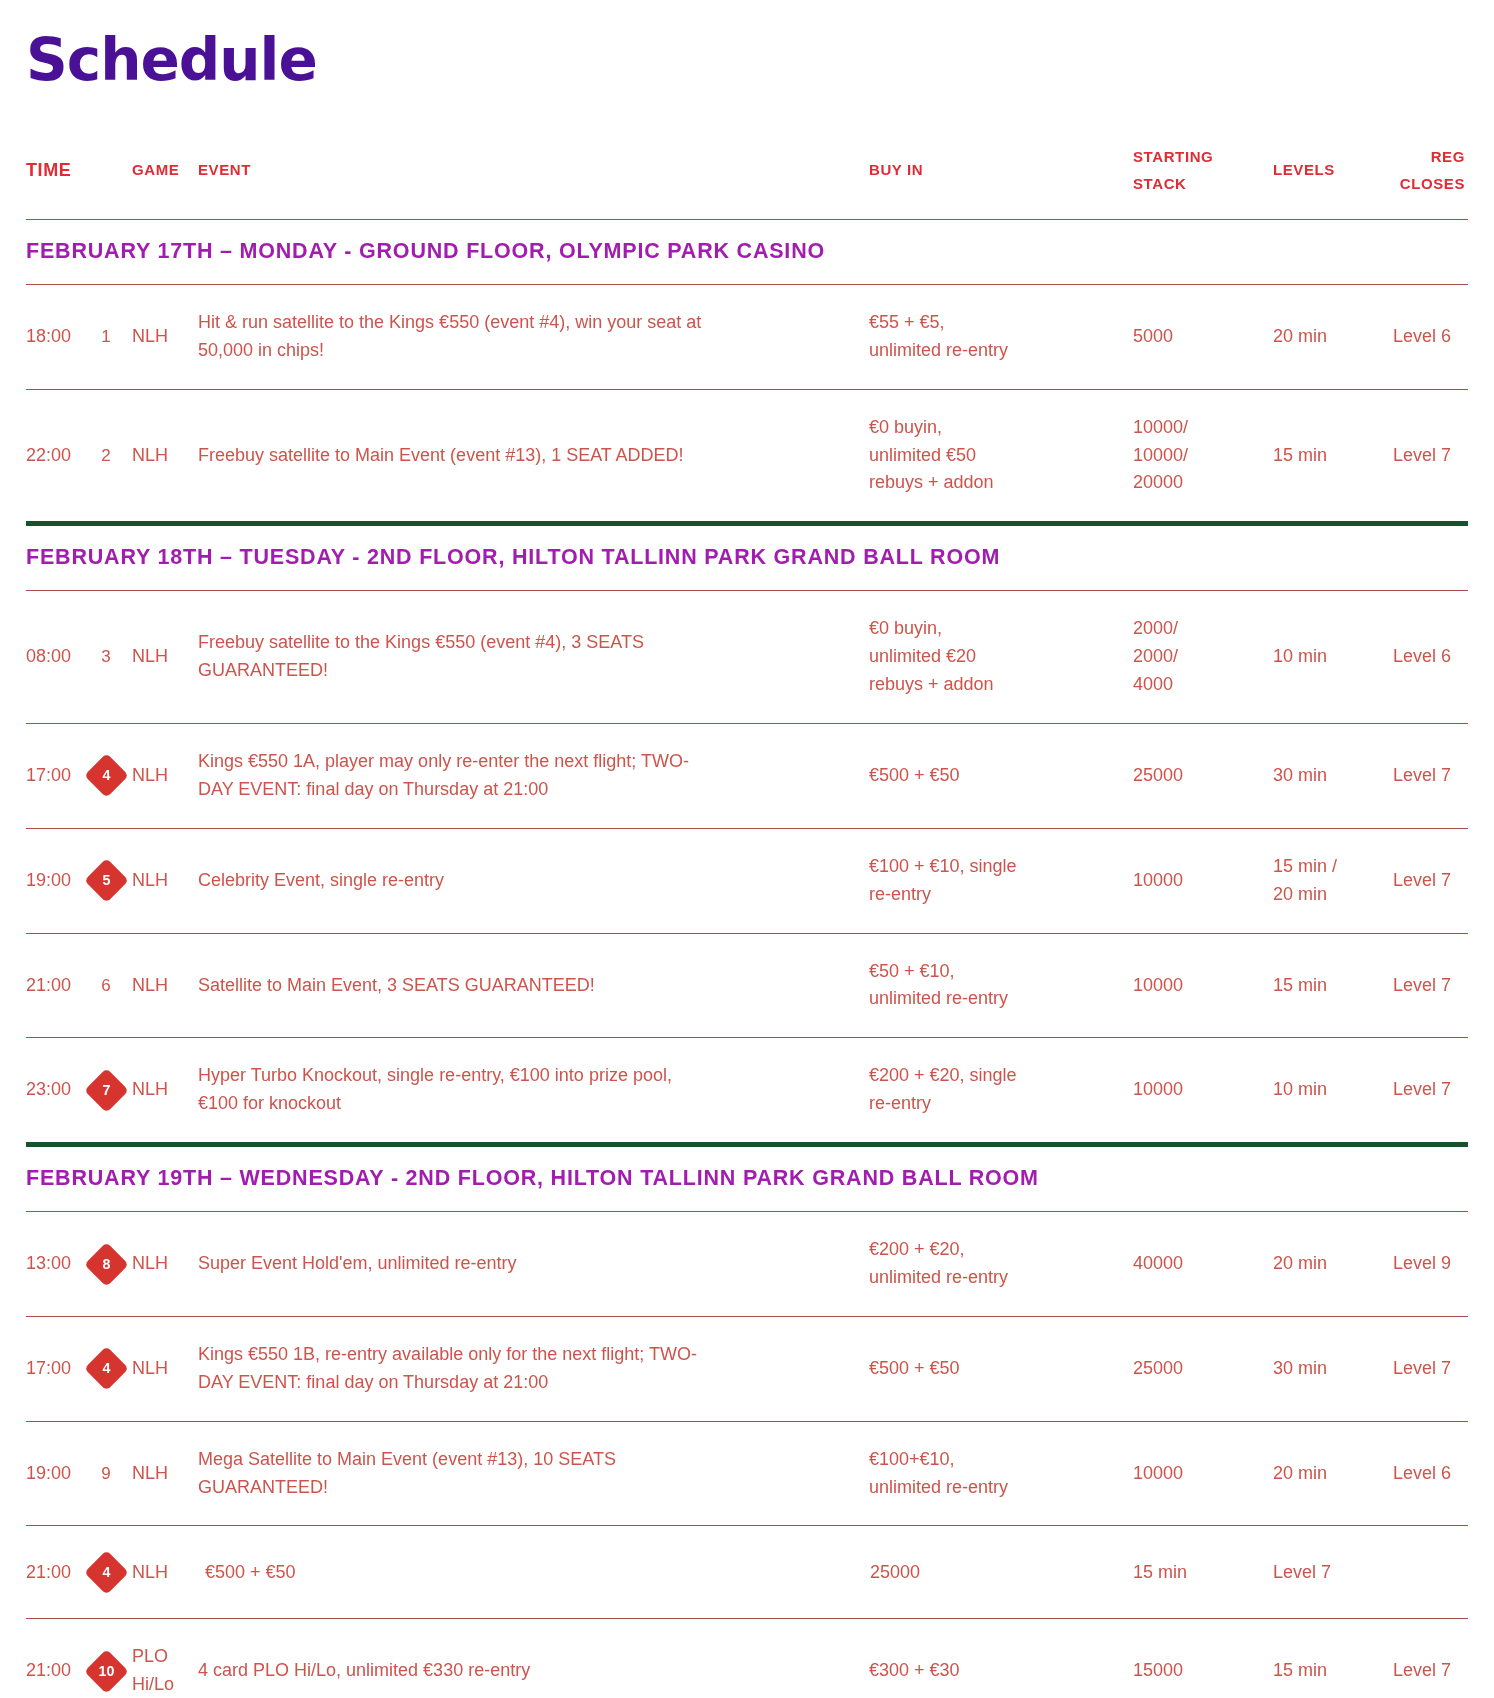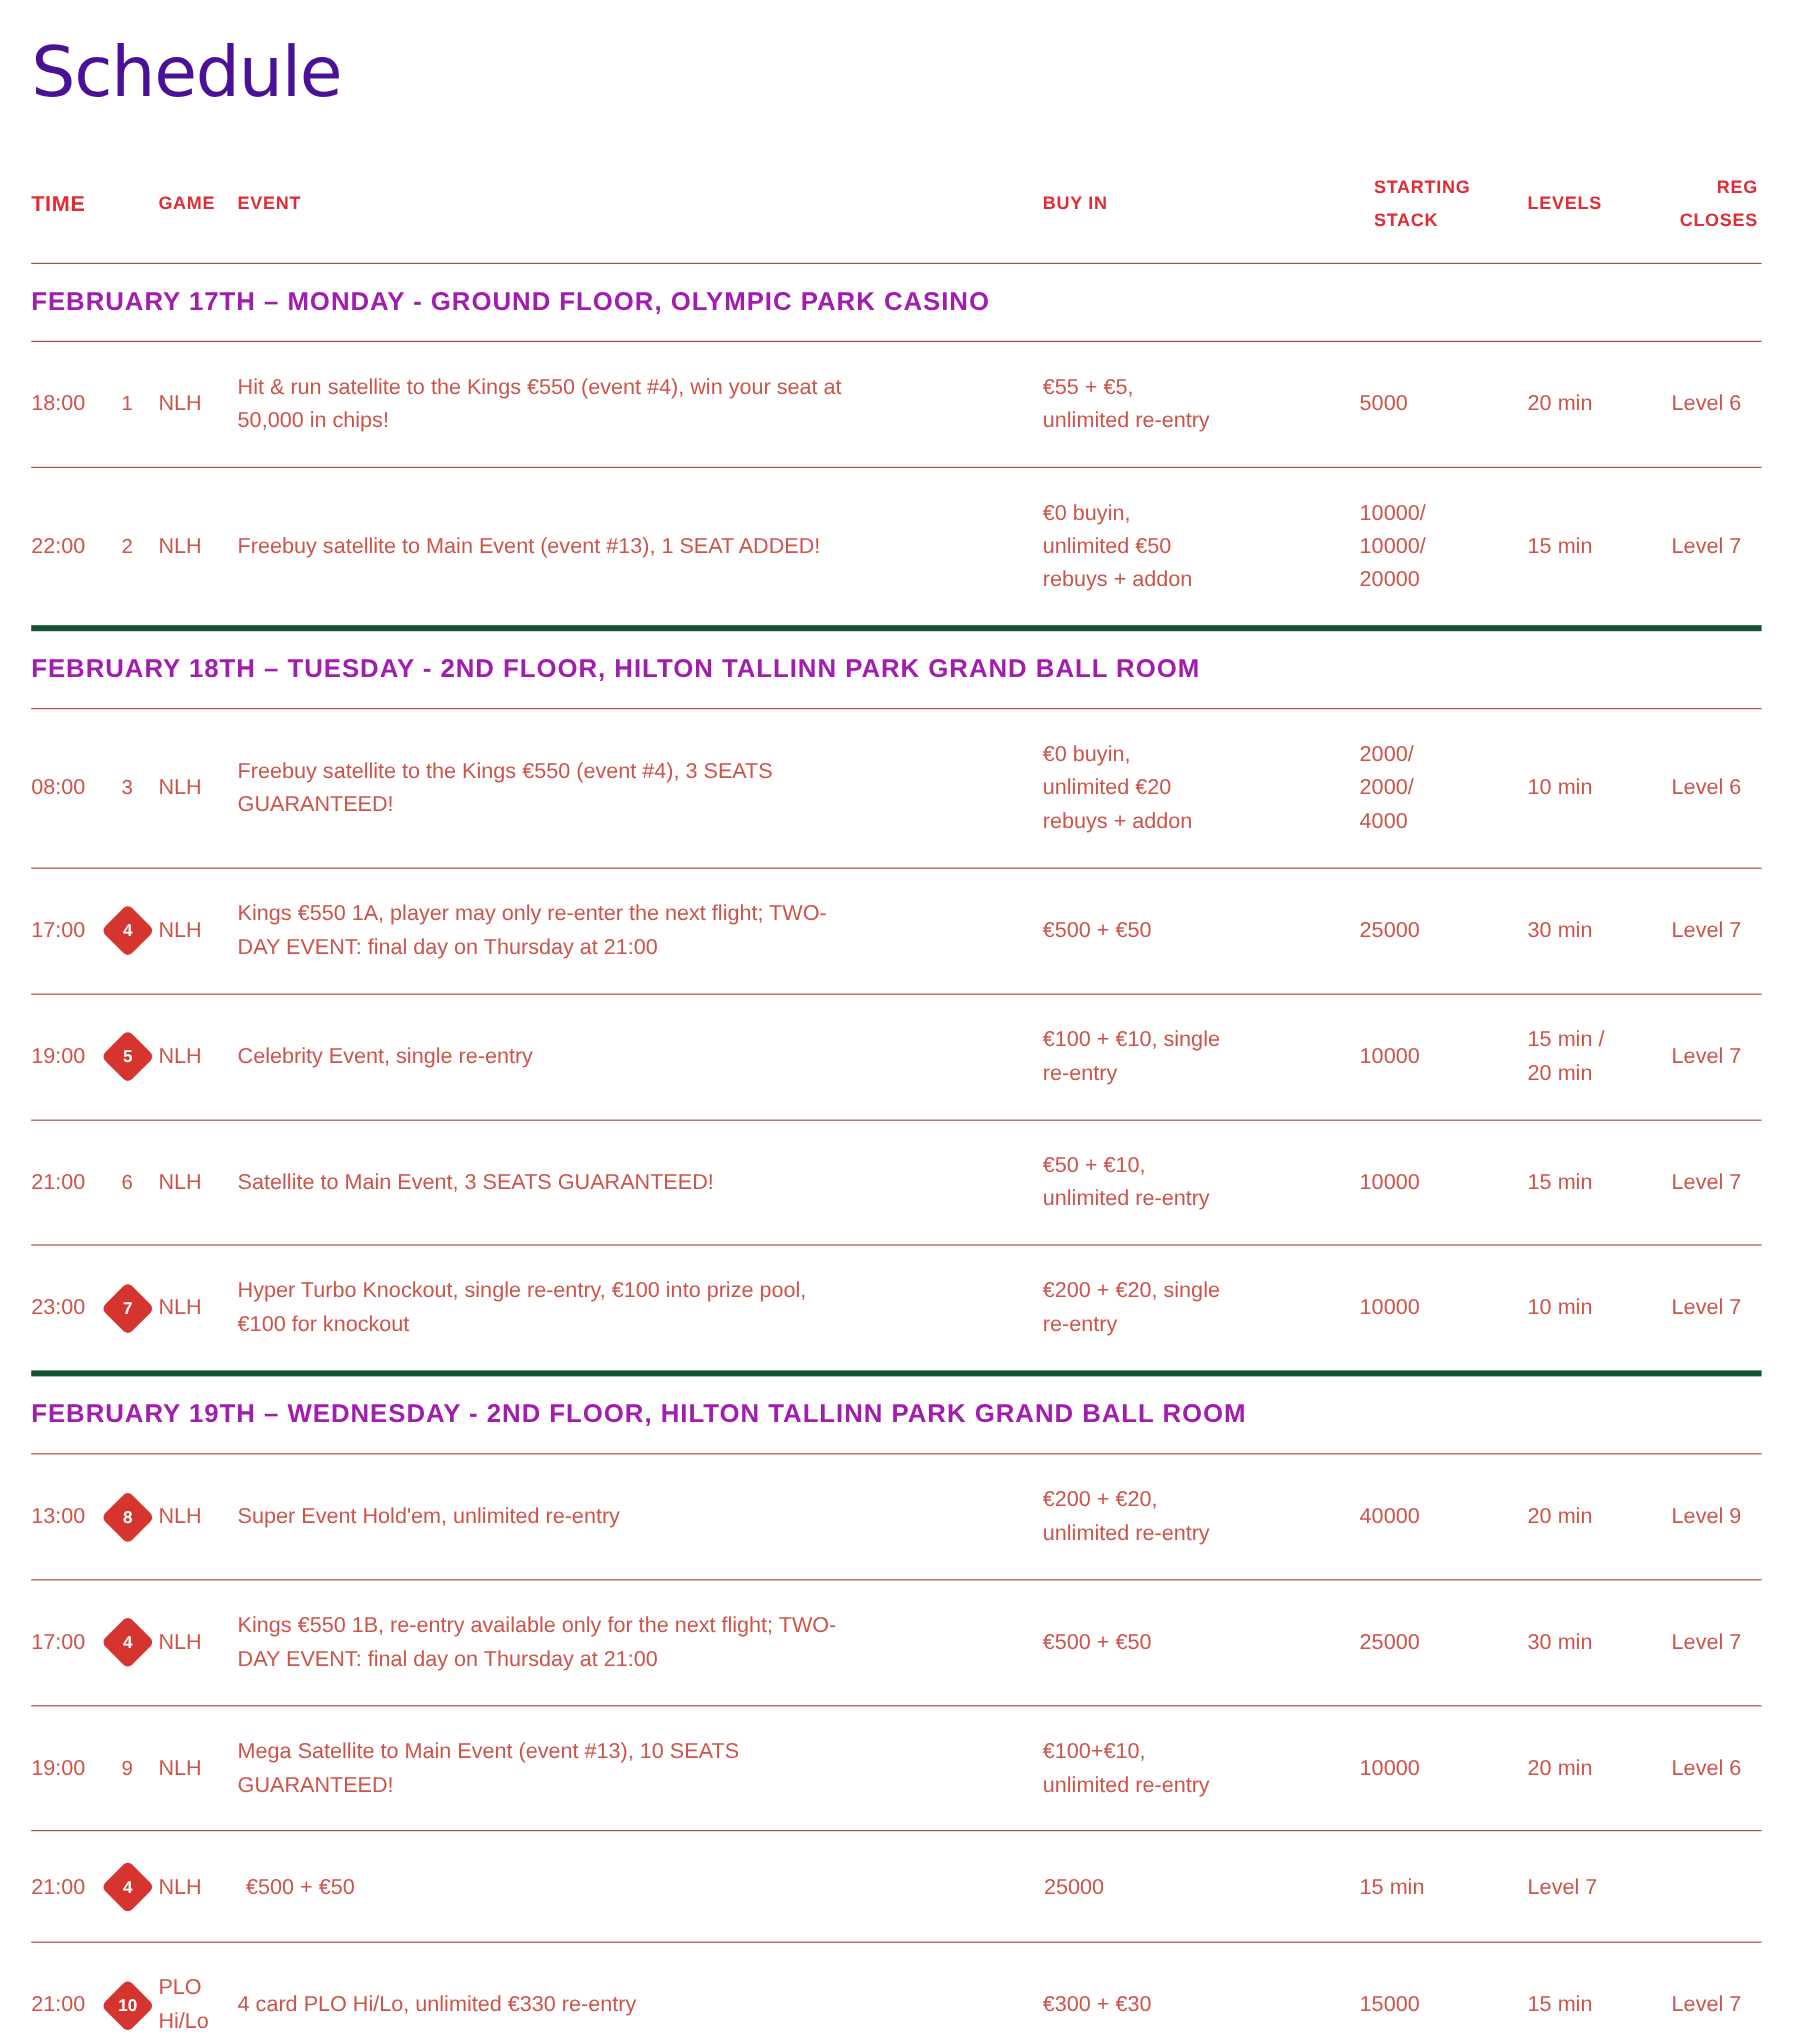--- a/index.html
+++ b/index.html
@@ -8,21 +8,21 @@
     width: 1494px;
     font-family: "Liberation Sans", "DejaVu Sans", sans-serif;
     color: #cd544b;
     -webkit-font-smoothing: antialiased;
   }
   .wrap { margin: 0 26px; padding-top: 30px; }
 
   h1.page-title {
     color: #4a1096;
     font-size: 58px;
-    font-weight: 400;
+    font-weight: 700;
     letter-spacing: -1px;
     line-height: 1.05;
     font-family: "DejaVu Sans", "Liberation Sans", sans-serif;
   }
 
   .table { margin-top: 52px; }
 
   .grid-row {
     display: grid;
     grid-template-columns: 58px 44px 70px 664px 263px 140px 120px 1fr;
@@ -36,21 +36,21 @@
     font-size: 15px;
     letter-spacing: 0.6px;
     line-height: 1.8;
     white-space: pre-line;
   }
   .head-cell.c-game { padding-left: 4px; }
   .head-cell.c-buyin { padding-left: 7px; }
   .head-cell.c-stack,
   .head-cell.c-levels,
   .head-cell.c-reg { padding-left: 8px; }
-  .head-cell.c-stack { max-width: 110px; margin-left: 12px; }
+  .head-cell.c-stack { max-width: 110px; }
   .head-cell.c-reg { max-width: 80px; text-align: right; }
 
   .section-row {
     padding: 19px 0 20px 0;
     border-top: 5px solid #14532d;
   }
   .section-row.first { border-top: none; }
   .section-title {
     color: #a21caf;
     font-size: 21.5px;

